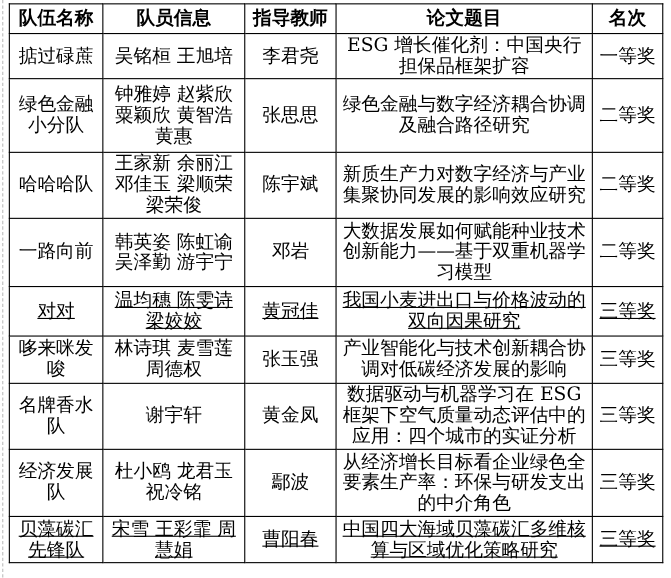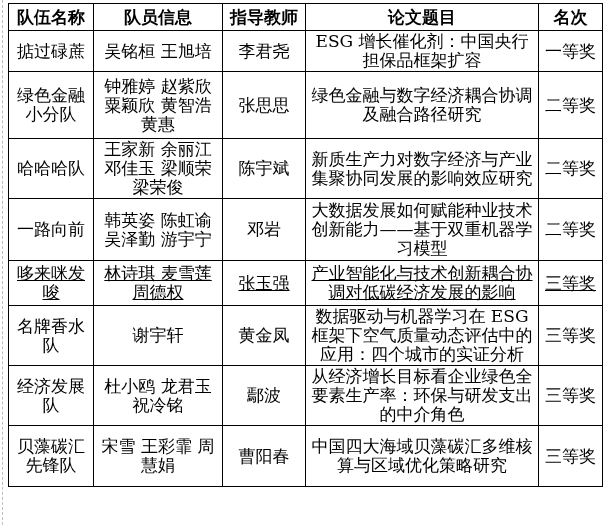--- a/index.html
+++ b/index.html
@@ -111,20 +111,27 @@
     <td>二等奖</td>
   </tr>
       <tr>
     <td>一路向前</td>
     <td>韩英姿 陈虹谕 吴泽勤 游宇宁</td>
     <td>邓岩</td>
     <td>大数据发展如何赋能种业技术创新能力——基于双重机器学习模型</td>
     <td>二等奖</td>
   </tr>
       <tr>
+    <td>对对</td>
+    <td>温均穗 陈雯诗 梁姣姣</td>
+    <td>黄冠佳</td>
+    <td>我国小麦进出口与价格波动的双向因果研究</td>
+    <td>三等奖</td>
+  </tr>
+      <tr>
     <td>哆来咪发唆</td>
     <td>林诗琪 麦雪莲 周德权</td>
     <td>张玉强</td>
     <td>产业智能化与技术创新耦合协调对低碳经济发展的影响</td>
     <td>三等奖</td>
   </tr>
       <tr>
     <td>名牌香水队</td>
     <td>谢宇轩</td>
     <td>黄金凤</td>

